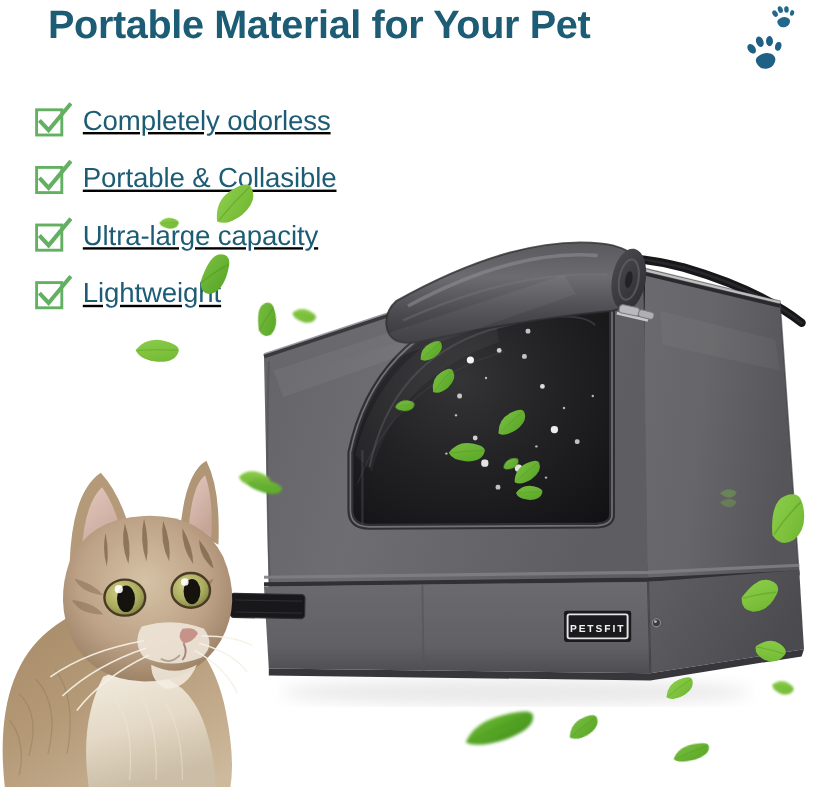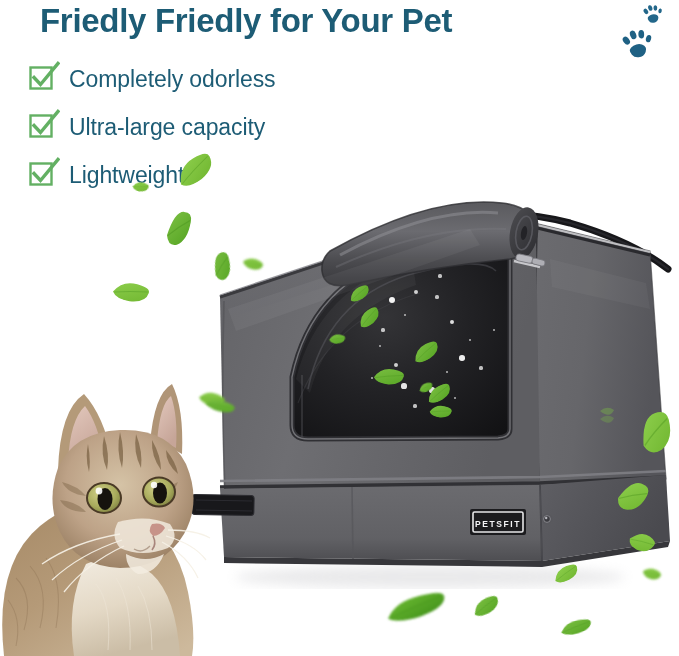--- a/index.html
+++ b/index.html
@@ -19,21 +19,21 @@
     color:#1d5c75; white-space:nowrap;
     font-family:"Liberation Sans", sans-serif;
   }
 
   
   .paw { position:absolute; }
   .paw svg { display:block; }
 
   
   .bullets { position:absolute; left:30px; top:66px; }
-  .bullet { position:relative; height:48px; display:flex; align-items:flex-start; }
+  .bullet { position:relative; height:48px; display:flex; align-items:flex-end;text-decoration:underline; }
   .cbox { position:relative; width:24px; height:24px; flex:0 0 24px; margin-right:15px; }
   .cbox svg { display:block; position:absolute; left:-2px; top:-5px; }
   .blabel {
     font-size:23px; color:#1d5c75; white-space:nowrap;
     font-family:"Liberation Sans", sans-serif; letter-spacing:-0.1px;
   }
 
   
   .cat { position:absolute; left:0px; top:378px; width:240px; height:278px; }
 
@@ -45,21 +45,21 @@
   .leaf { position:absolute; }
 
   
   .dot { position:absolute; border-radius:50%; background:#fff; }
 </style>
 </head>
 <body>
 
 <div id="stage">
 
-  <div class="headline">Friedly Friedly for Your Pet</div>
+  <div class="headline">Portable Material for Your Pet</div>
 
   <div class="paw" style="left:641px; top:4px; transform:rotate(-12deg);">
     <svg width="24" height="24" viewBox="0 0 24 24">
       <ellipse cx="6" cy="6" rx="2.0" ry="2.9" fill="#23678a" transform="rotate(-22 6 6)"></ellipse>
       <ellipse cx="11" cy="3.6" rx="2.0" ry="2.9" fill="#23678a" transform="rotate(-8 11 3.6)"></ellipse>
       <ellipse cx="16" cy="4.6" rx="1.9" ry="2.7" fill="#23678a" transform="rotate(10 16 4.6)"></ellipse>
       <ellipse cx="20" cy="8.4" rx="1.7" ry="2.4" fill="#23678a" transform="rotate(26 20 8.4)"></ellipse>
       <path d="M7 16 q-2.2 -4.2 2.4 -5.4 q3.4 -0.9 5.6 0.6 q3.2 2.2 1.2 5.2 q-1.8 2.7 -5.2 2.3 q-2.8 -0.3 -4 -2.7 z" fill="#23678a"></path>
     </svg>
   </div>
@@ -79,20 +79,29 @@
     <div class="bullet">
       <span class="cbox">
         <svg width="32" height="32" viewBox="0 0 32 32">
           <rect x="2.5" y="6.5" width="21" height="21" fill="none" stroke="#63b063" stroke-width="2.4"></rect>
           <path d="M6 16.5 L12.5 23.5 L30 2.5" fill="none" stroke="#63b063" stroke-width="3.4" stroke-linecap="square" stroke-linejoin="miter"></path>
         </svg>
       </span>
       <span class="blabel">Completely odorless</span>
     </div>
 
+    <div class="bullet">
+      <span class="cbox">
+        <svg width="32" height="32" viewBox="0 0 32 32">
+          <rect x="2.5" y="6.5" width="21" height="21" fill="none" stroke="#63b063" stroke-width="2.4"></rect>
+          <path d="M6 16.5 L12.5 23.5 L30 2.5" fill="none" stroke="#63b063" stroke-width="3.4" stroke-linecap="square" stroke-linejoin="miter"></path>
+        </svg>
+      </span>
+      <span class="blabel">Portable &amp; Collasible</span>
+    </div>
 
     <div class="bullet">
       <span class="cbox">
         <svg width="32" height="32" viewBox="0 0 32 32">
           <rect x="2.5" y="6.5" width="21" height="21" fill="none" stroke="#63b063" stroke-width="2.4"></rect>
           <path d="M6 16.5 L12.5 23.5 L30 2.5" fill="none" stroke="#63b063" stroke-width="3.4" stroke-linecap="square" stroke-linejoin="miter"></path>
         </svg>
       </span>
       <span class="blabel">Ultra-large capacity</span>
     </div>

